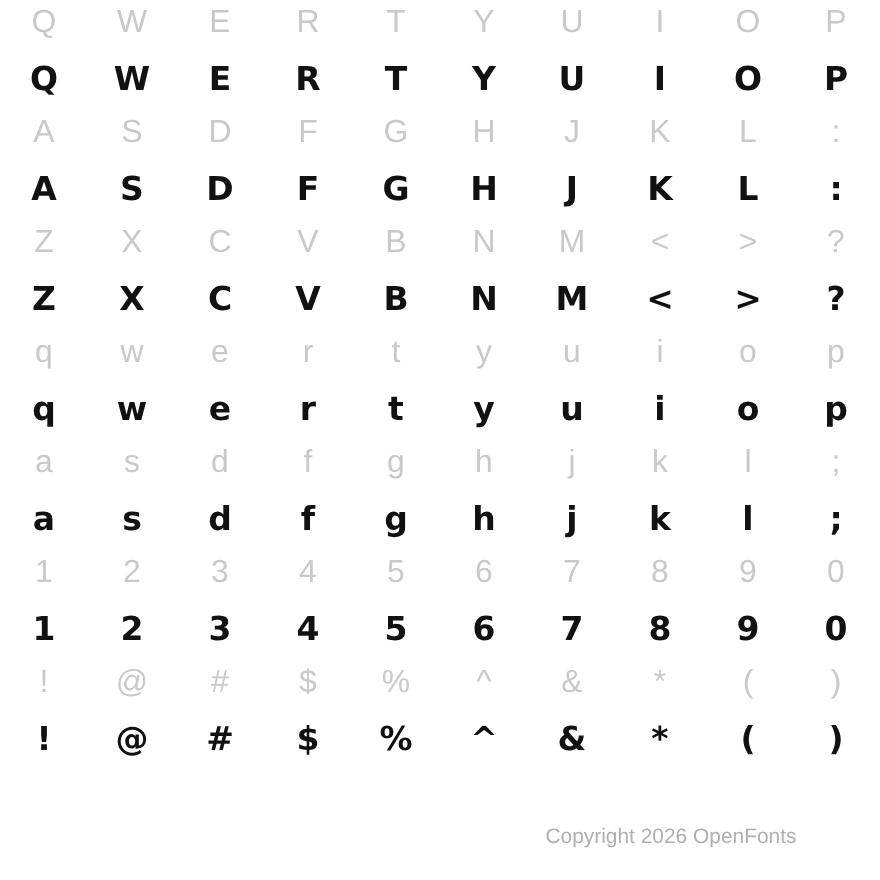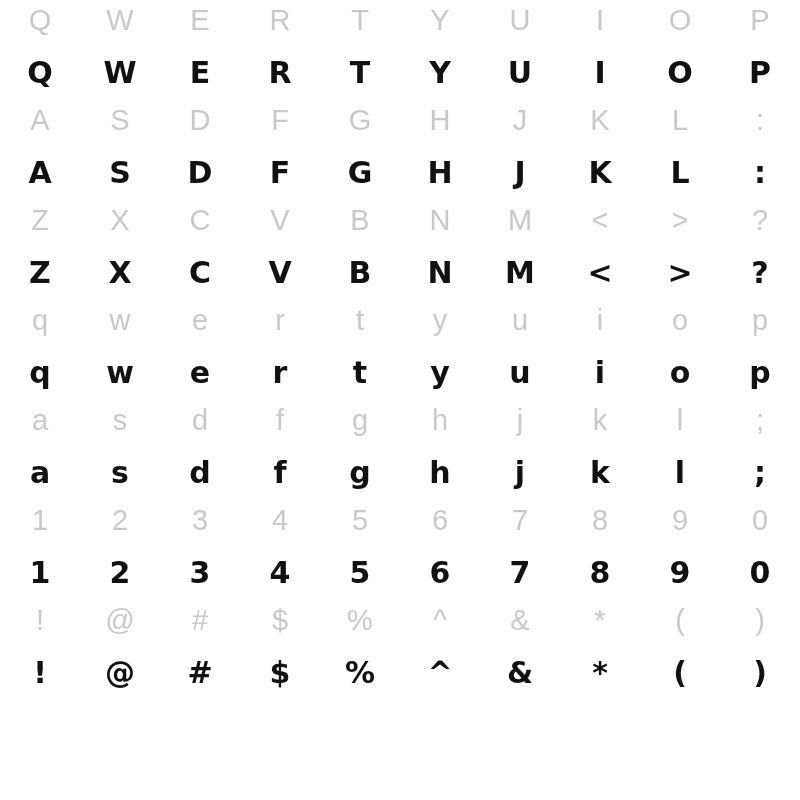--- a/index.html
+++ b/index.html
@@ -236,13 +236,14 @@
         <div class="cell">#</div>
         <div class="cell">$</div>
         <div class="cell">%</div>
         <div class="cell">^</div>
         <div class="cell">&amp;</div>
         <div class="cell">*</div>
         <div class="cell">(</div>
         <div class="cell">)</div>
       </div>
     </div>
+  <div class="copyright">Copyright 2026 OpenFonts</div>
 </div>
 
 </body></html>

